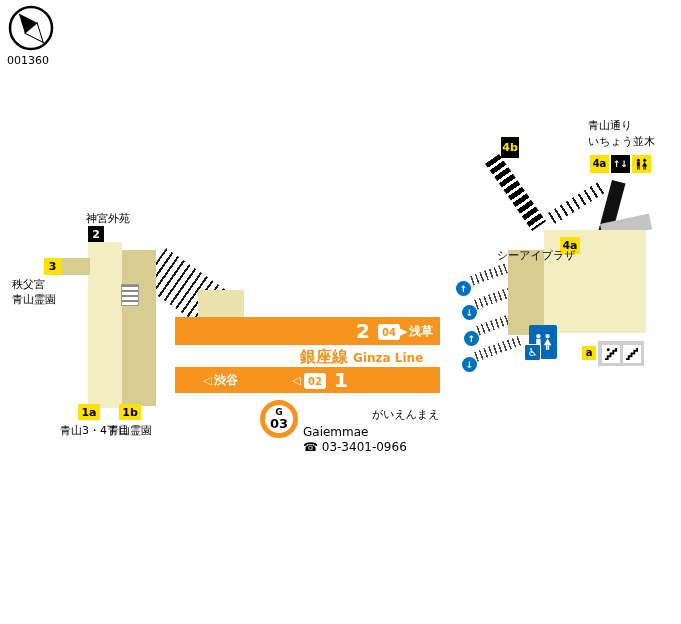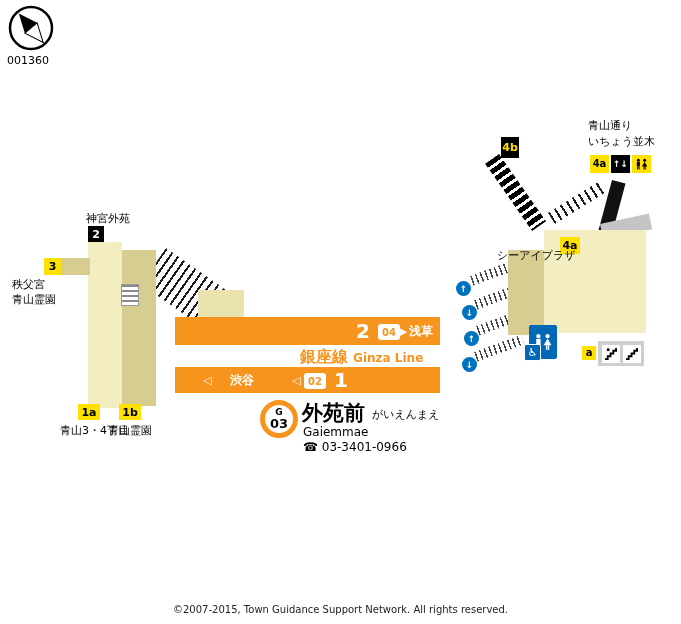--- a/index.html
+++ b/index.html
@@ -160,30 +160,28 @@
     <span class="band-dir" style="left:234px;top:8px;">浅草</span>
   </div>
 
   <div class="abs" style="left:300px;top:347px;color:#f7941e;white-space:nowrap;">
     <span style="font-size:16px;font-weight:bold;text-align:center;">銀座線</span>
     <span style="font-size:12px;font-weight:bold;">Ginza Line</span>
   </div>
 
   <div class="band" style="left:175px;top:367px;width:265px;height:26px;">
     <span class="band-arrow" style="left:28px;top:8px;">◁</span>
-    <span class="band-dir" style="left:39px;top:7px;margin-left:16px;">渋谷</span>
+    <span class="band-dir" style="left:39px;top:7px;">渋谷</span>
     <span class="band-arrow" style="left:117px;top:8px;">◁</span>
     <span class="car-badge" style="left:129px;top:6px;">02</span>
     <span class="band-num" style="left:159px;top:3px;">1</span>
   </div>
 
   <div class="station-badge" style="left:260px;top:400px;">
     <span class="sym">G</span>
     <span class="num">03</span>
   </div>
-  <div class="abs" style="left:302px;top:399px;font-size:21px;font-weight:bold;white-space:nowrap;">外苑前</div>
   <div class="abs" style="left:372px;top:407px;font-size:11px;white-space:nowrap;">がいえんまえ</div>
   <div class="abs" style="left:303px;top:425px;font-size:12px;">Gaiemmae</div>
   <div class="abs" style="left:303px;top:440px;font-size:12px;">☎ 03-3401-0966</div>
 
-  <div class="footer" style="top:604px;">©2007-2015, Town Guidance Support Network. All rights reserved.</div>
 
 </div>
 
 </body></html>

